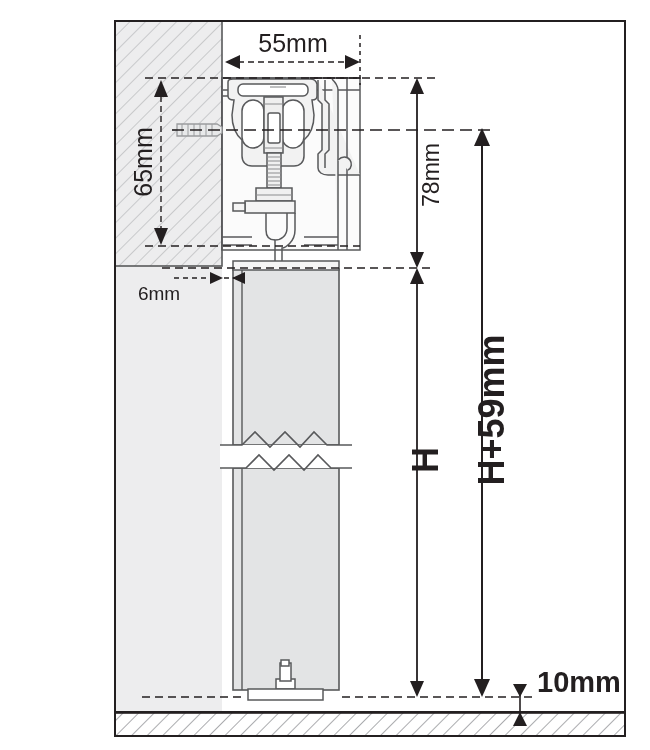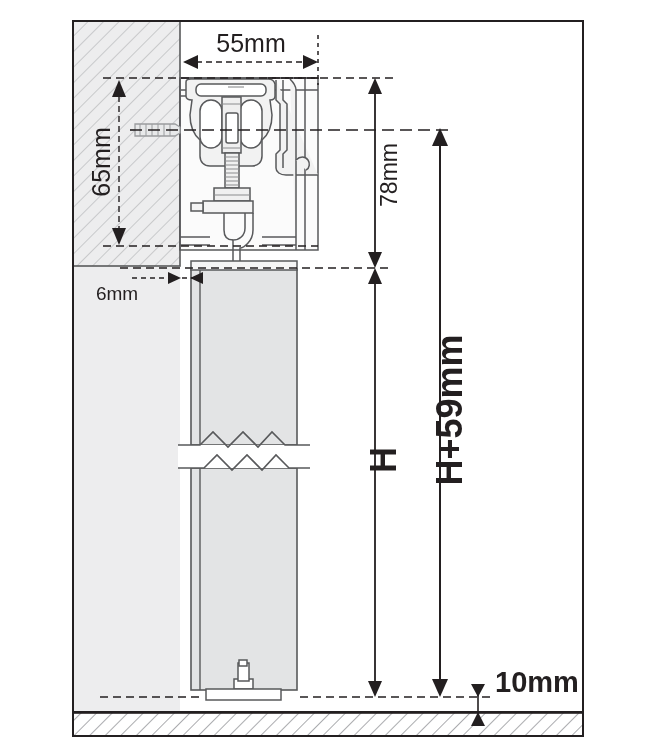--- a/index.html
+++ b/index.html
@@ -1,18 +1,18 @@
 <!DOCTYPE html>
 <html><head>
 <meta charset="utf-8">
 <style>
   html,body{margin:0;padding:0;background:#ffffff;}
   body{width:650px;height:750px;position:relative;overflow:hidden;
        font-family:"Liberation Sans","DejaVu Sans",sans-serif;}
-  #stage{position:absolute;left:0;top:0;width:532px;height:750px;}
+  #stage{position:absolute;left:0;top:0;width:532px;height:750px;padding-left:42px;}
   svg{display:block;}
   .dimtext{font-family:"Liberation Sans","DejaVu Sans",sans-serif;fill:#231f20;}
 </style>
 </head>
 <body>
 
 <div id="stage">
 <svg width="650" height="750" viewBox="0 0 650 750" xmlns="http://www.w3.org/2000/svg">
 
   <defs>

